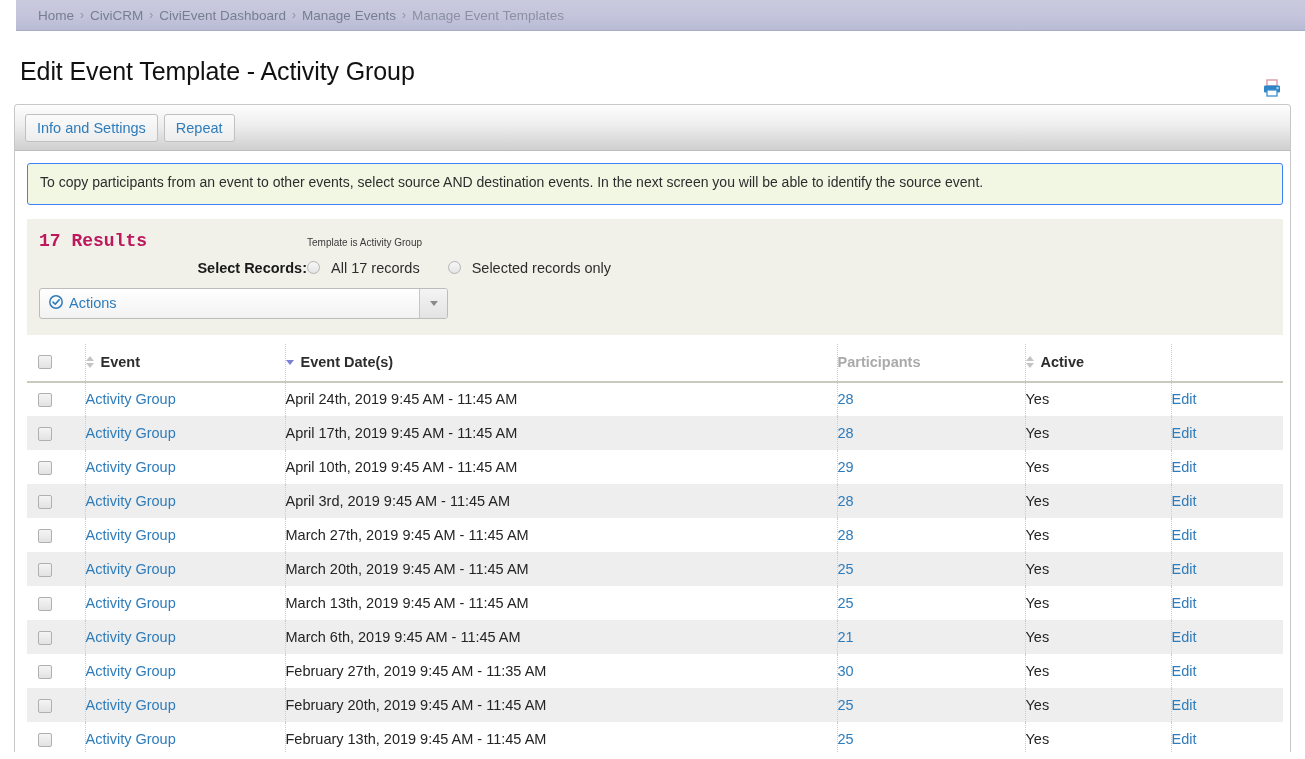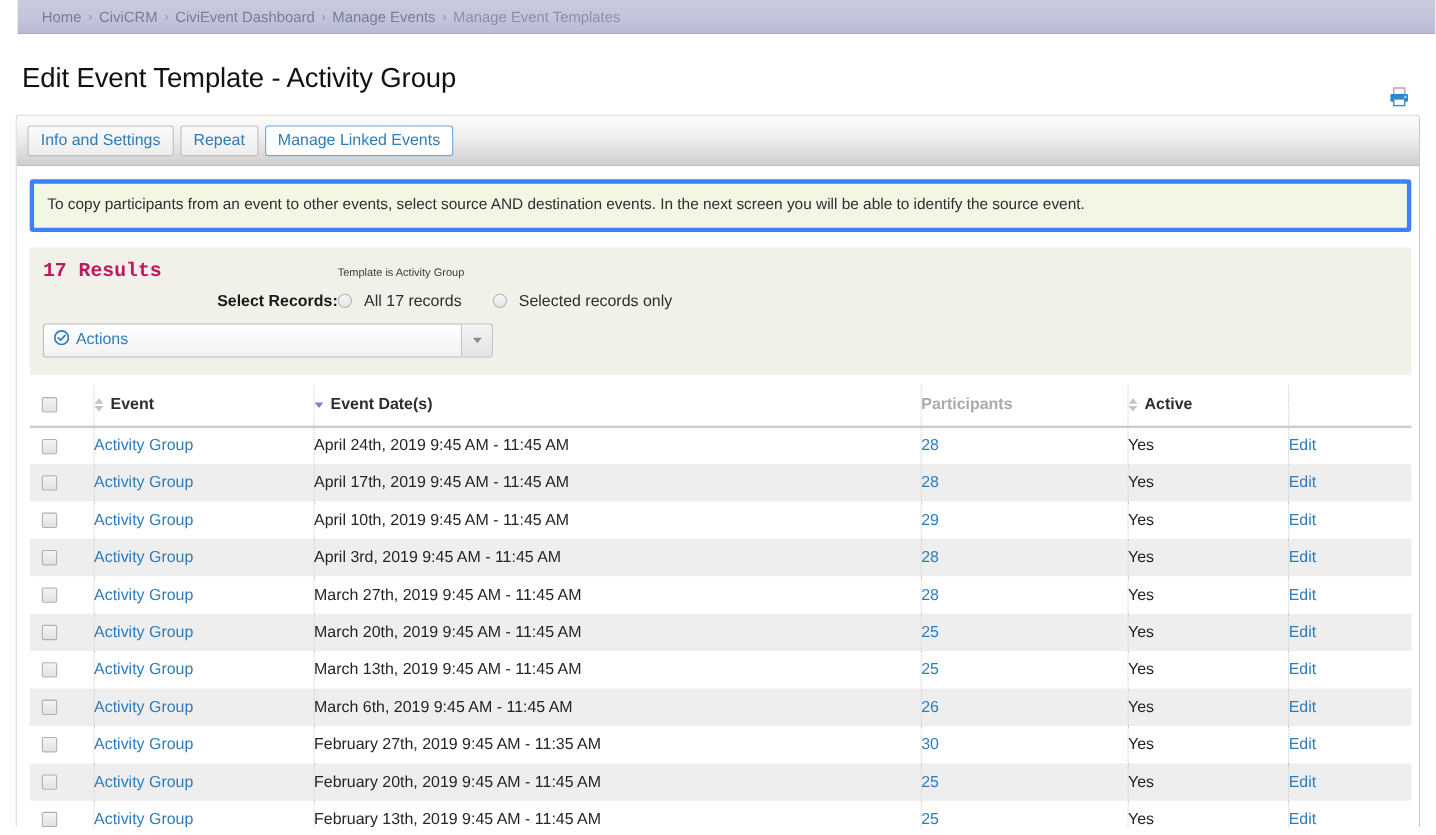--- a/index.html
+++ b/index.html
@@ -86,21 +86,21 @@
   }
   .tab.active {
     background: #ffffff;
     border: 1px solid #6fa8dc;
     color: #2e7cbb;
   }
 
   
   .msg {
     margin: 12px 7px 0 12px;
-    border: 4px solid #3b82f6;
+    border: 1px solid #3b82f6;
     border-radius: 3px;
     background: #f2f7e4;
     padding: 9px 12px 11px 12px;
     font-size: 14px;
     line-height: 1.42;
     color: #2d2d2d;
   }
 
   
   .results {
@@ -254,21 +254,20 @@
       <rect x="15.5" y="10" width="2.2" height="2.2" fill="#9fd2ef"></rect>
     </svg>
   </span>
 </div>
 
 <div class="panel">
 
   <div class="tab-bar" id="tabbar">
       <div class="tab">Info and Settings</div>
       <div class="tab">Repeat</div>
-      <div class="tab active">Manage Linked Events</div>
     </div>
 
   <div class="msg">To copy participants from an event to other events, select source AND destination events. In the next screen you will be able to identify the source event.</div>
 
   <div class="results">
     <div class="res-row1">
       <span class="res-count">17 Results</span>
       <span class="res-template">Template is Activity Group</span>
     </div>
     <div class="res-row2">
@@ -397,21 +396,21 @@
             <td><a class="lnk">Activity Group</a></td>
             <td>March 13th, 2019 9:45 AM - 11:45 AM</td>
             <td><a class="lnk">25</a></td>
             <td>Yes</td>
             <td><a class="lnk">Edit</a></td>
           </tr>
           <tr class="even">
             <td class="c-check"><span class="cb"></span></td>
             <td><a class="lnk">Activity Group</a></td>
             <td>March 6th, 2019 9:45 AM - 11:45 AM</td>
-            <td><a class="lnk">26</a></td>
+            <td><a class="lnk">21</a></td>
             <td>Yes</td>
             <td><a class="lnk">Edit</a></td>
           </tr>
           <tr class="odd">
             <td class="c-check"><span class="cb"></span></td>
             <td><a class="lnk">Activity Group</a></td>
             <td>February 27th, 2019 9:45 AM - 11:35 AM</td>
             <td><a class="lnk">30</a></td>
             <td>Yes</td>
             <td><a class="lnk">Edit</a></td>

